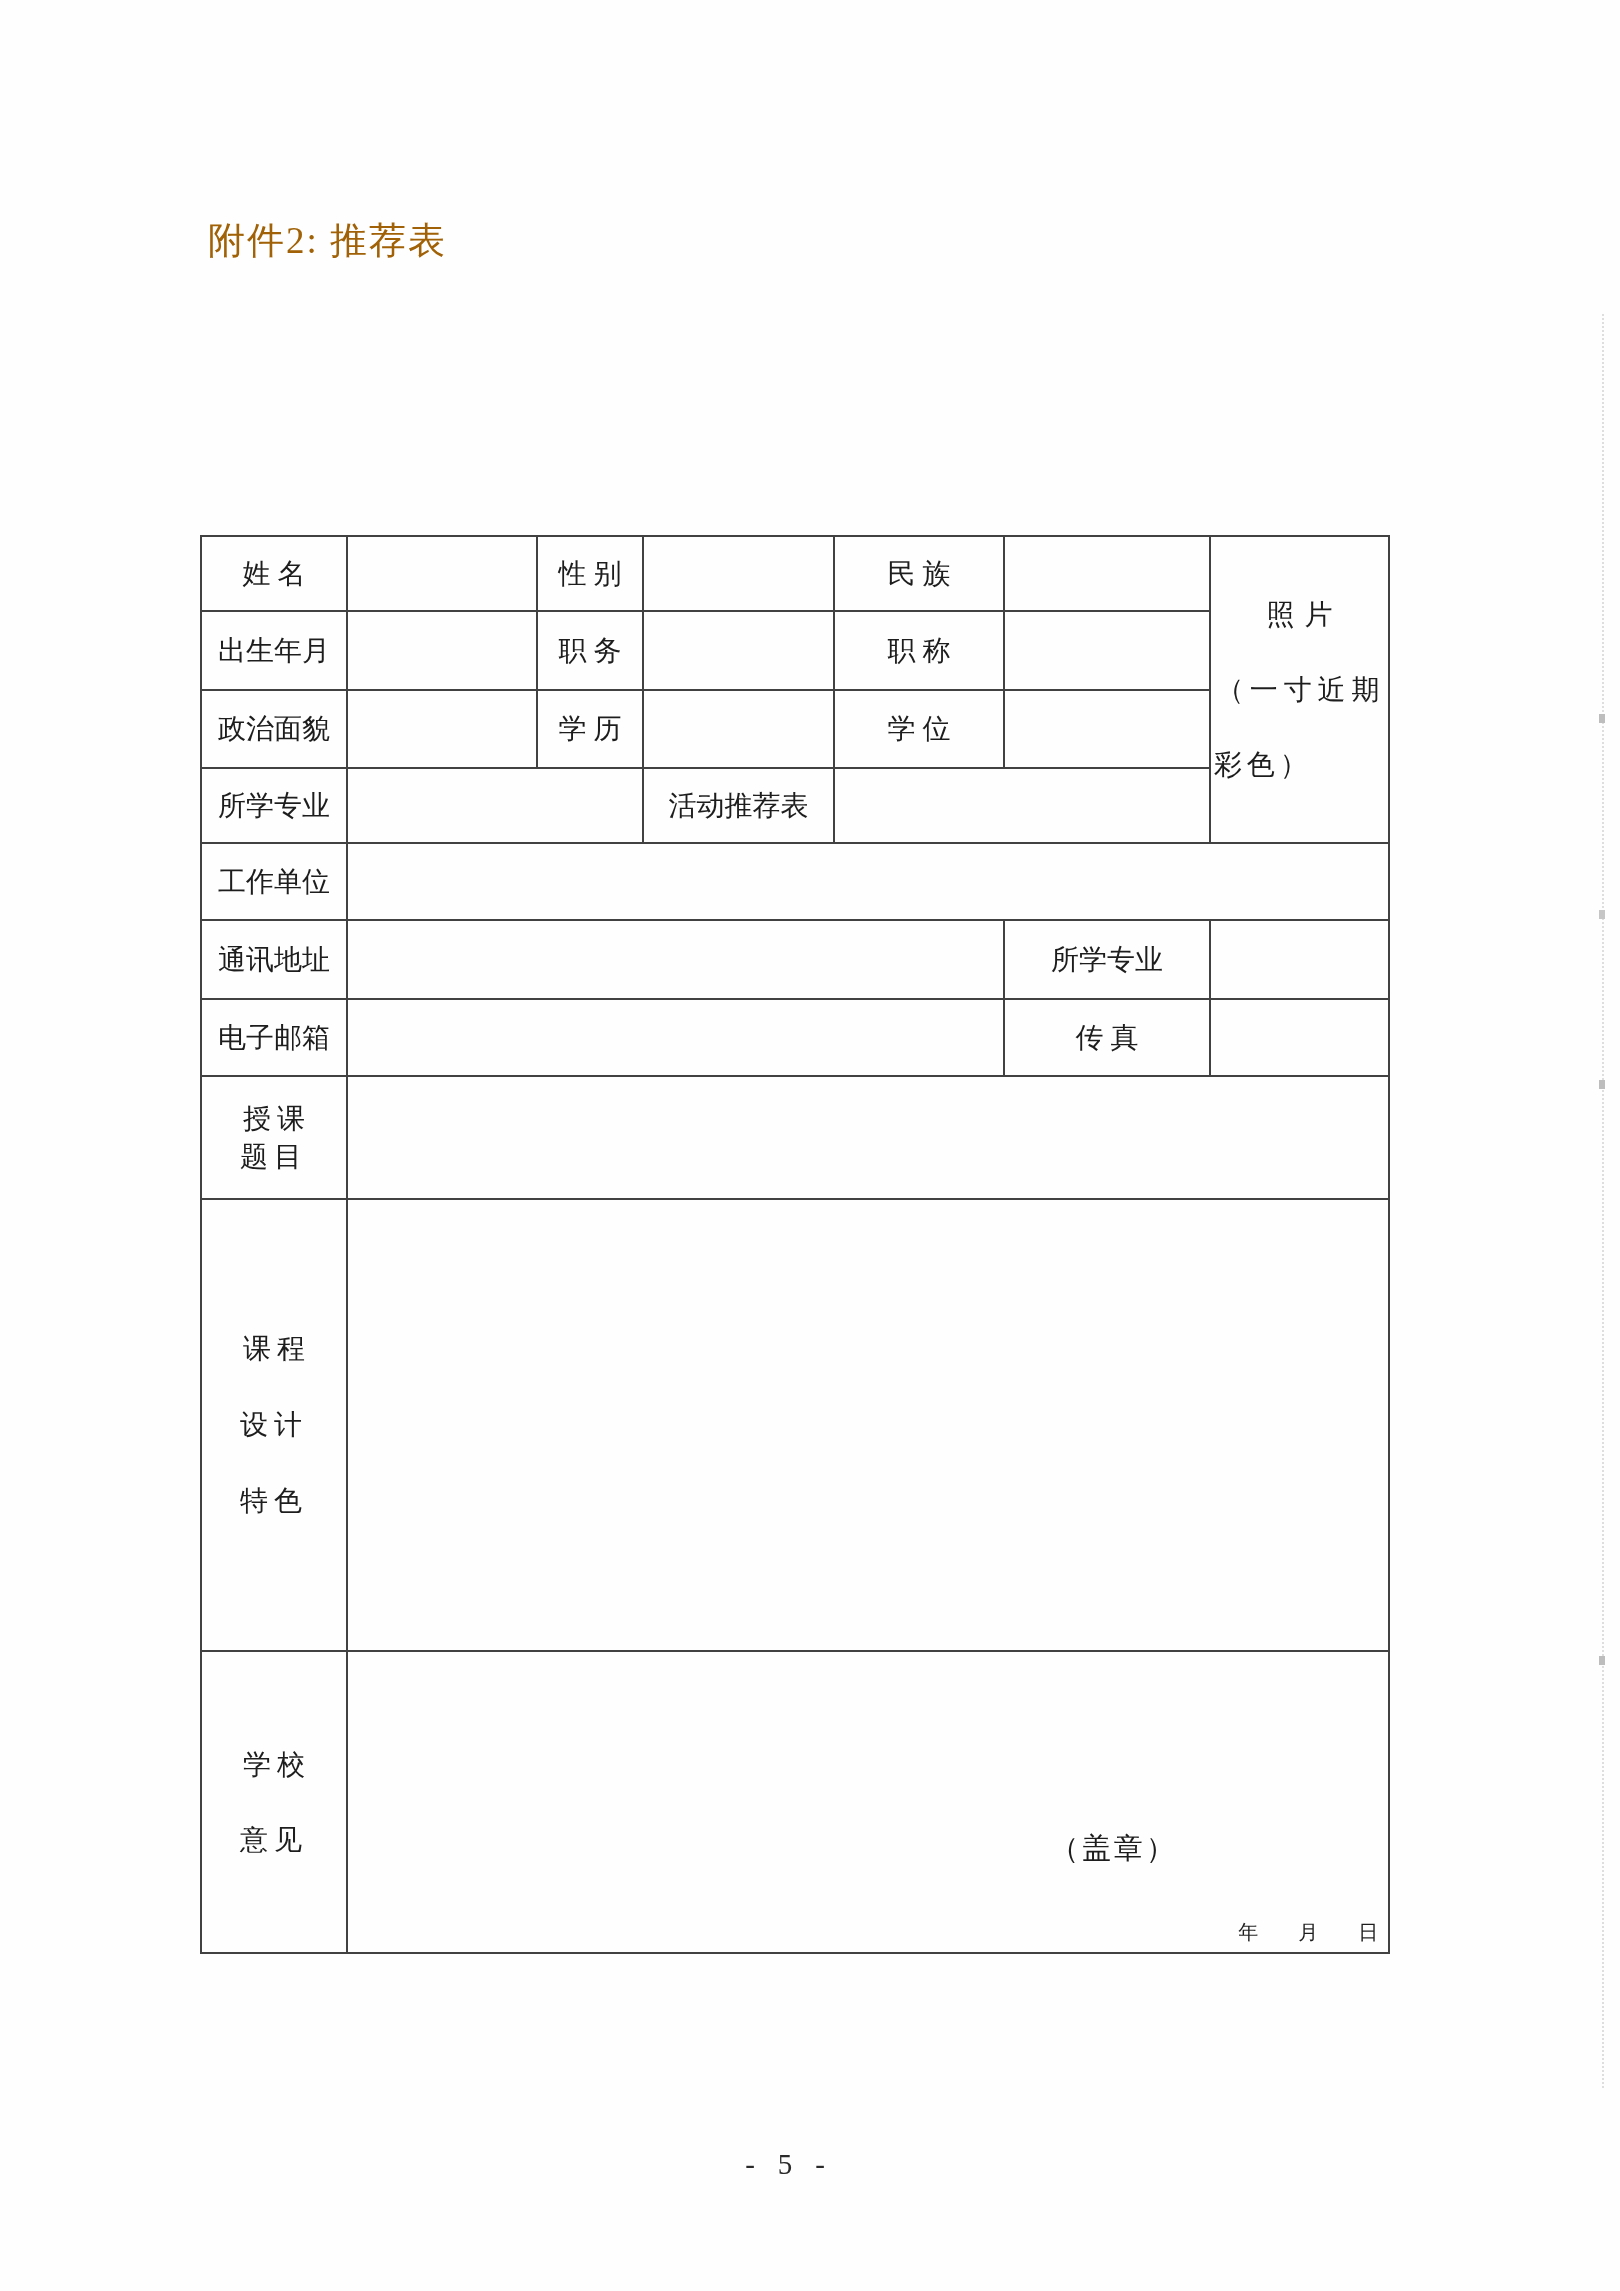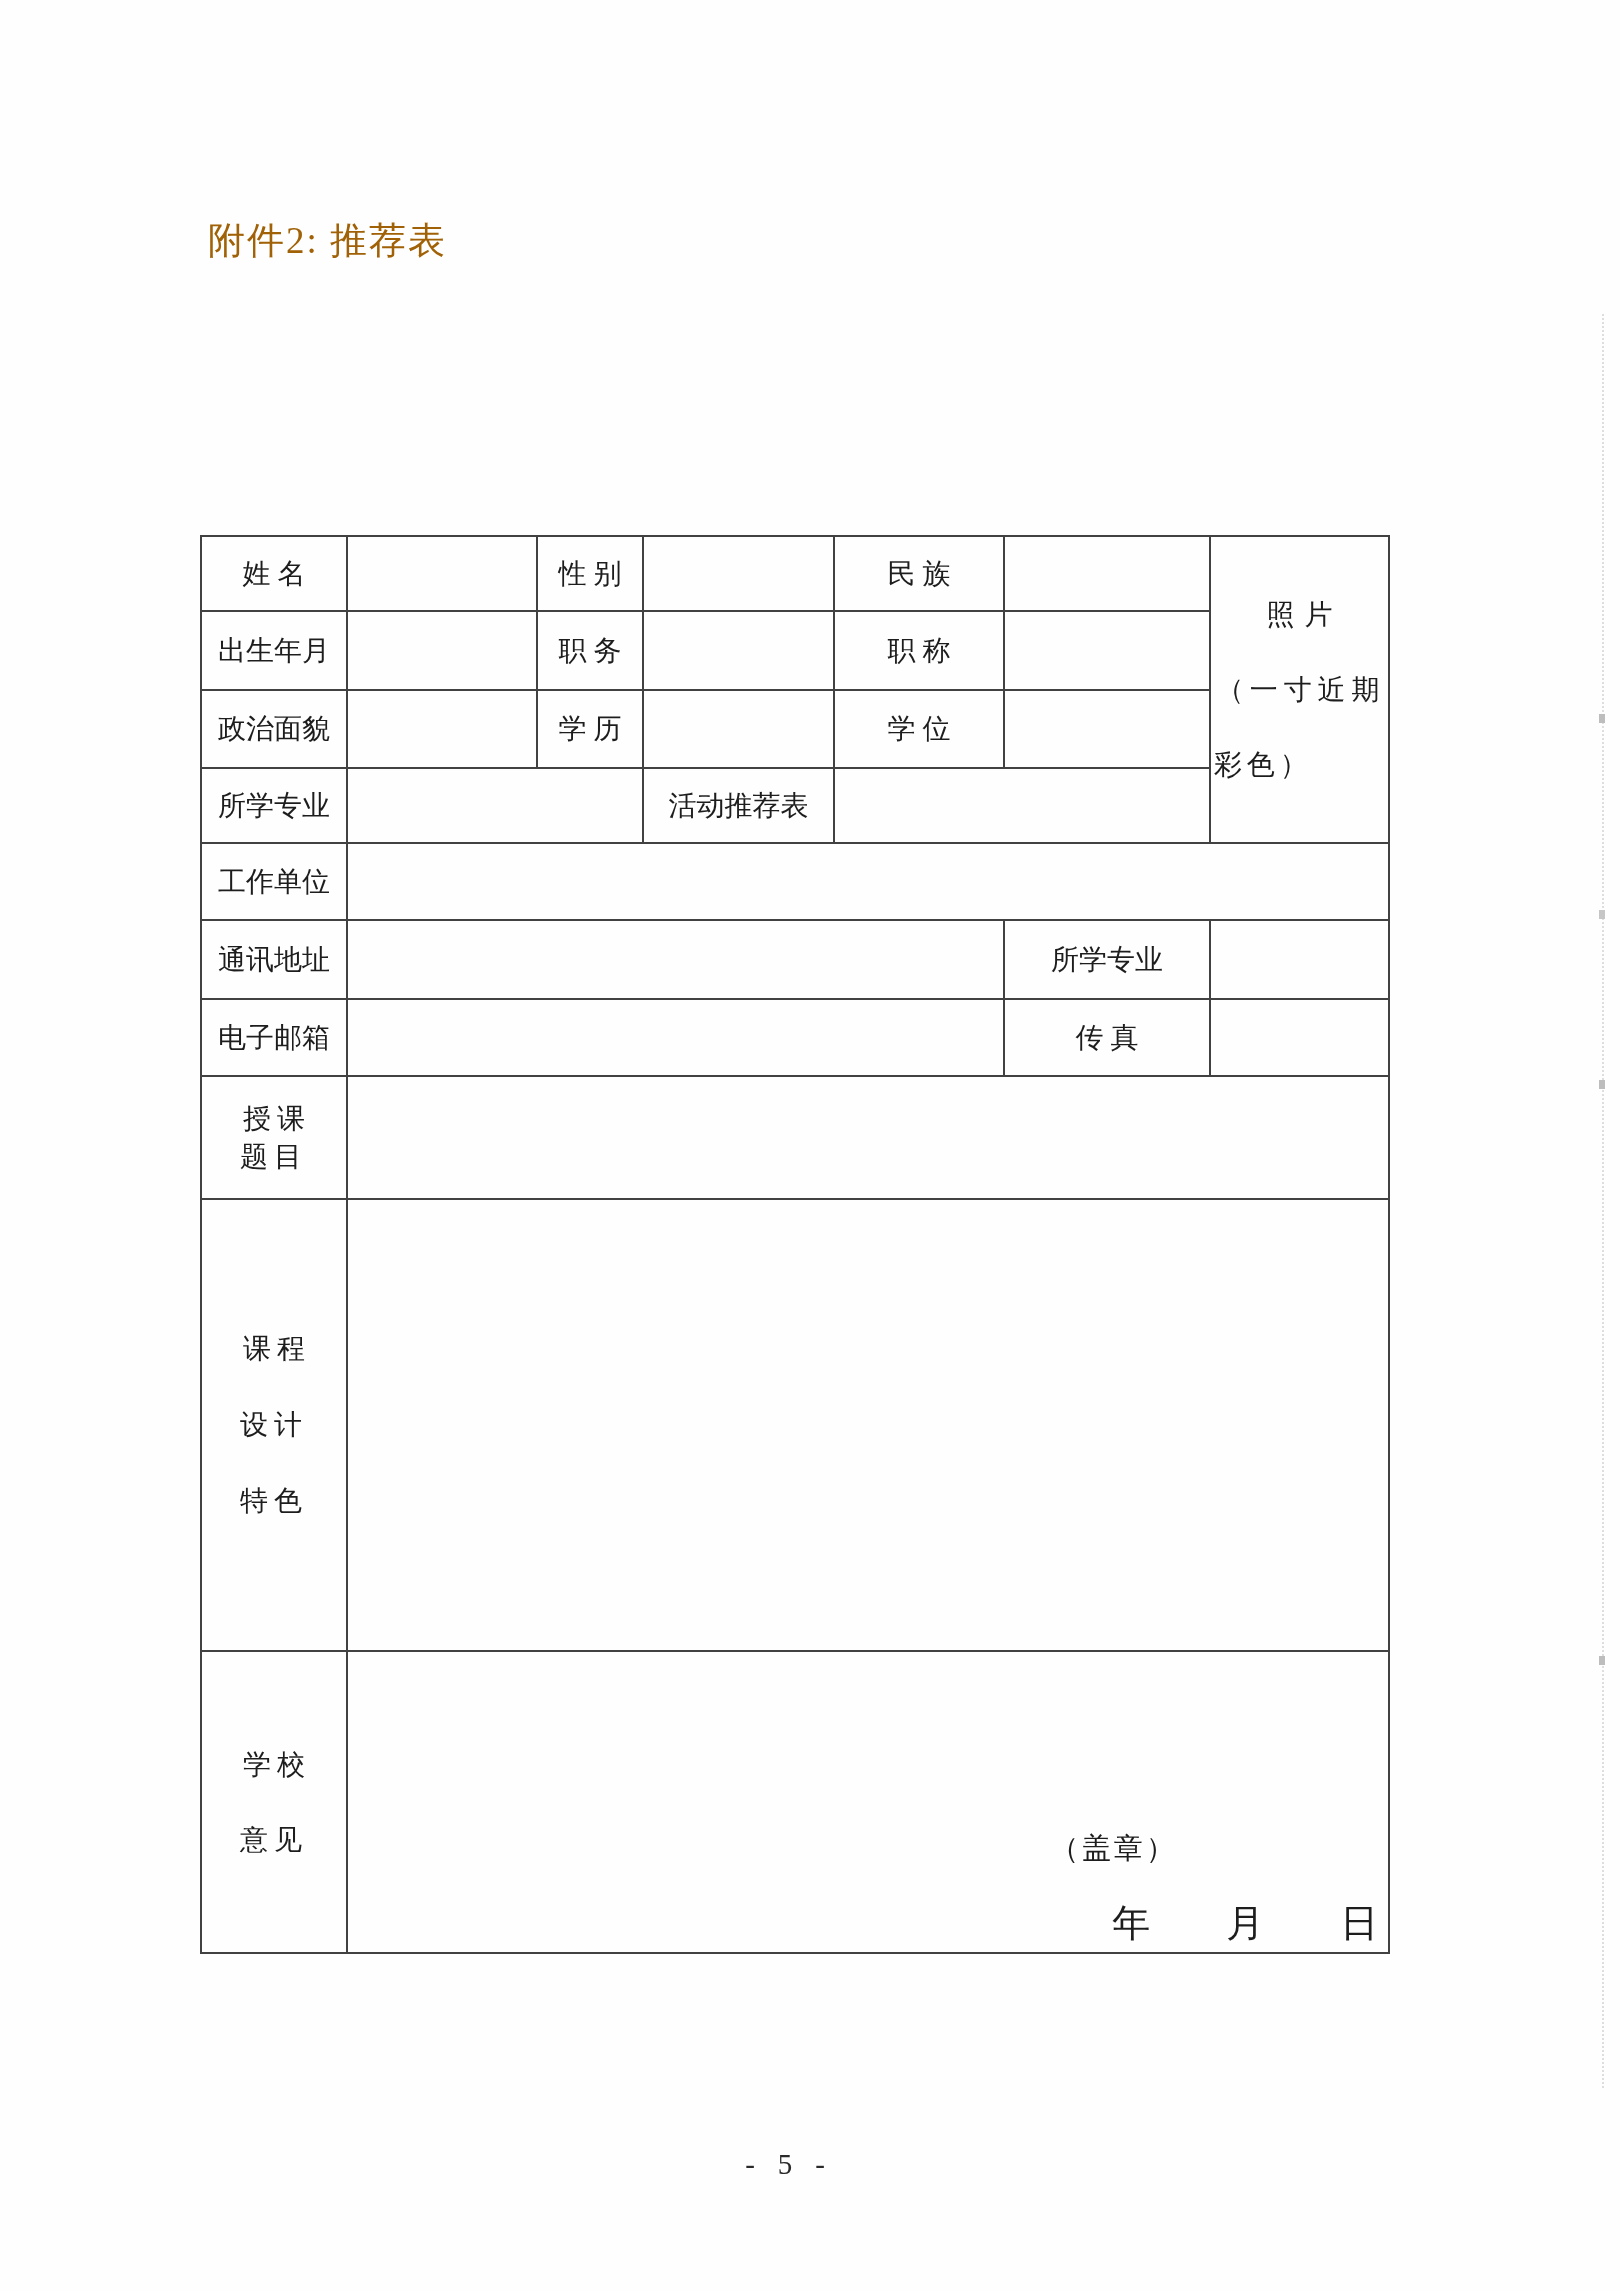--- a/index.html
+++ b/index.html
@@ -47,21 +47,21 @@
   .photo-line1 { text-align:center; letter-spacing:9.8px; text-indent:9.8px; }
   .photo-line2 { text-align:left; padding-left:4.9px; letter-spacing:5.9px; }
   .photo-line3 { text-align:left; padding-left:2.9px; letter-spacing:4.9px; }
   td.opinion-value { position:relative; }
   .seal-note {
     position:absolute; left:702px; top:182px;
     font-size:29px; letter-spacing:2.9px; line-height:1;
   }
   .date-line {
     position:absolute; right:9.8px; bottom:9.8px;
-    font-size:38px; line-height:1;
+    font-size:20px; line-height:1;
   }
   .page-number {
     position:absolute; left:0; top:2148px; width:1578px;
     text-align:center;
     font-size:29px; letter-spacing:7.8px;
     color:#2a2a2a;
   }
   
   .scan-artifact {
     position:absolute; left:1602px; top:314px; height:1774px; width:0;

